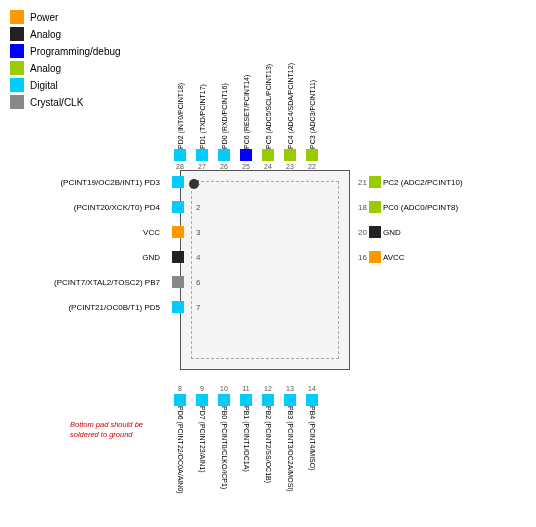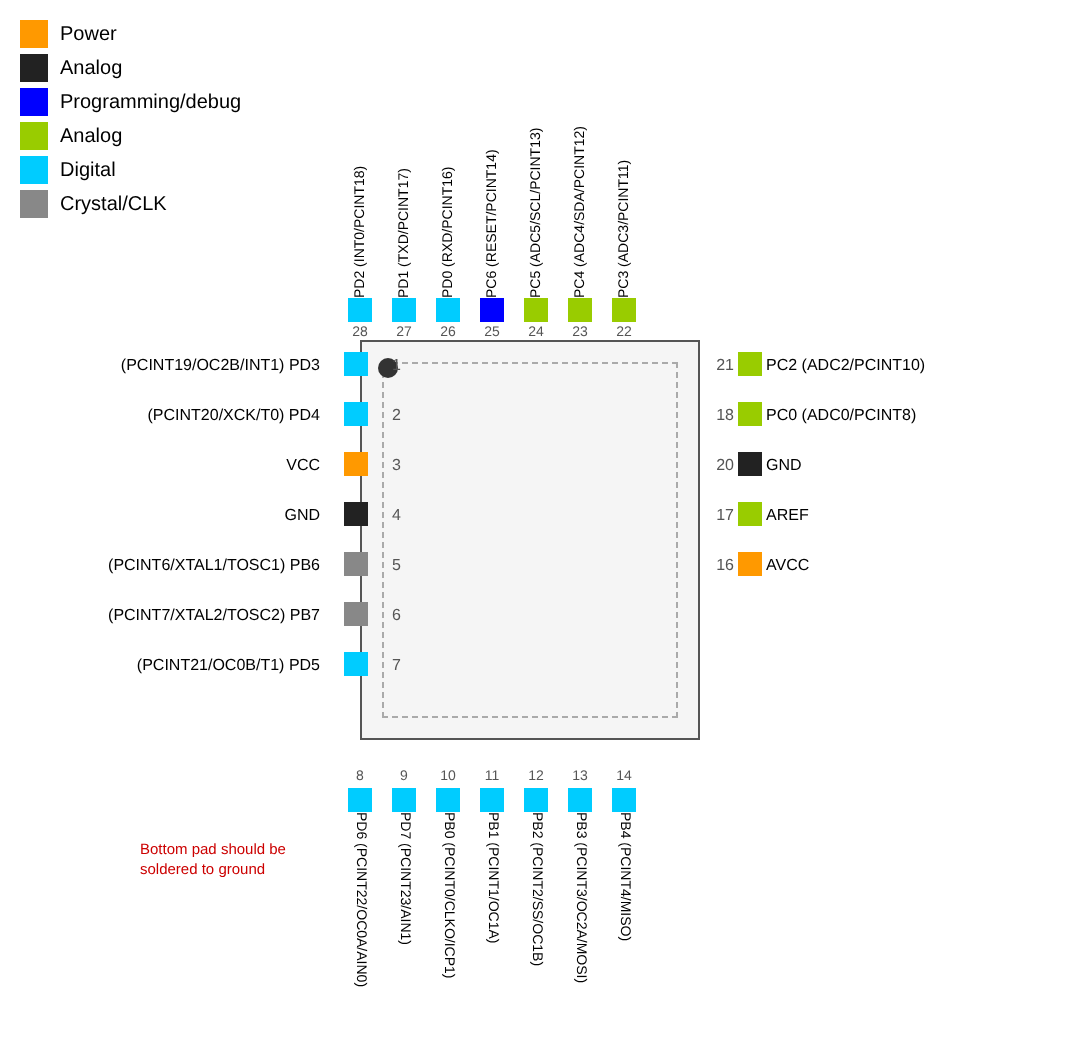--- a/index.html
+++ b/index.html
@@ -213,20 +213,21 @@
 
     
     .bottom-note {
       position: absolute;
       top: 330px;
       left: 40px;
       font-size: 7.5px;
       color: #c00;
       width: 90px;
       line-height: 1.3;
+      font-style: italic;
     }
   </style>
 </head>
 <body>
 
 <div class="legend">
 <div class="legend-item">
       <span class="legend-box" style="background: rgb(255, 153, 0);"></span>
       <span>Power</span>
     </div>
@@ -350,25 +351,20 @@
         <div class="left-pin-label">VCC</div>
         <div class="left-pin-square" style="background: rgb(255, 153, 0);"></div>
         <div class="left-pin-num">3</div>
       </div>
       <div class="left-pin-row">
         <div class="left-pin-label">GND</div>
         <div class="left-pin-square" style="background: rgb(34, 34, 34);"></div>
         <div class="left-pin-num">4</div>
       </div>
       <div class="left-pin-row">
-        <div class="left-pin-label">(PCINT6/XTAL1/TOSC1) PB6</div>
-        <div class="left-pin-square" style="background: rgb(136, 136, 136);"></div>
-        <div class="left-pin-num">5</div>
-      </div>
-      <div class="left-pin-row">
         <div class="left-pin-label">(PCINT7/XTAL2/TOSC2) PB7</div>
         <div class="left-pin-square" style="background: rgb(136, 136, 136);"></div>
         <div class="left-pin-num">6</div>
       </div>
       <div class="left-pin-row">
         <div class="left-pin-label">(PCINT21/OC0B/T1) PD5</div>
         <div class="left-pin-square" style="background: rgb(0, 204, 255);"></div>
         <div class="left-pin-num">7</div>
       </div>
     </div>
@@ -383,25 +379,20 @@
         <div class="right-pin-num">18</div>
         <div class="right-pin-square" style="background: rgb(153, 204, 0);"></div>
         <div class="right-pin-label">PC0 (ADC0/PCINT8)</div>
       </div>
       <div class="right-pin-row">
         <div class="right-pin-num">20</div>
         <div class="right-pin-square" style="background: rgb(34, 34, 34);"></div>
         <div class="right-pin-label">GND</div>
       </div>
       <div class="right-pin-row">
-        <div class="right-pin-num">17</div>
-        <div class="right-pin-square" style="background: rgb(153, 204, 0);"></div>
-        <div class="right-pin-label">AREF</div>
-      </div>
-      <div class="right-pin-row">
         <div class="right-pin-num">16</div>
         <div class="right-pin-square" style="background: rgb(255, 153, 0);"></div>
         <div class="right-pin-label">AVCC</div>
       </div>
     </div>
 
   <div class="bottom-note" id="bottom-note">Bottom pad should be soldered to ground</div>
 
 </div>
 

